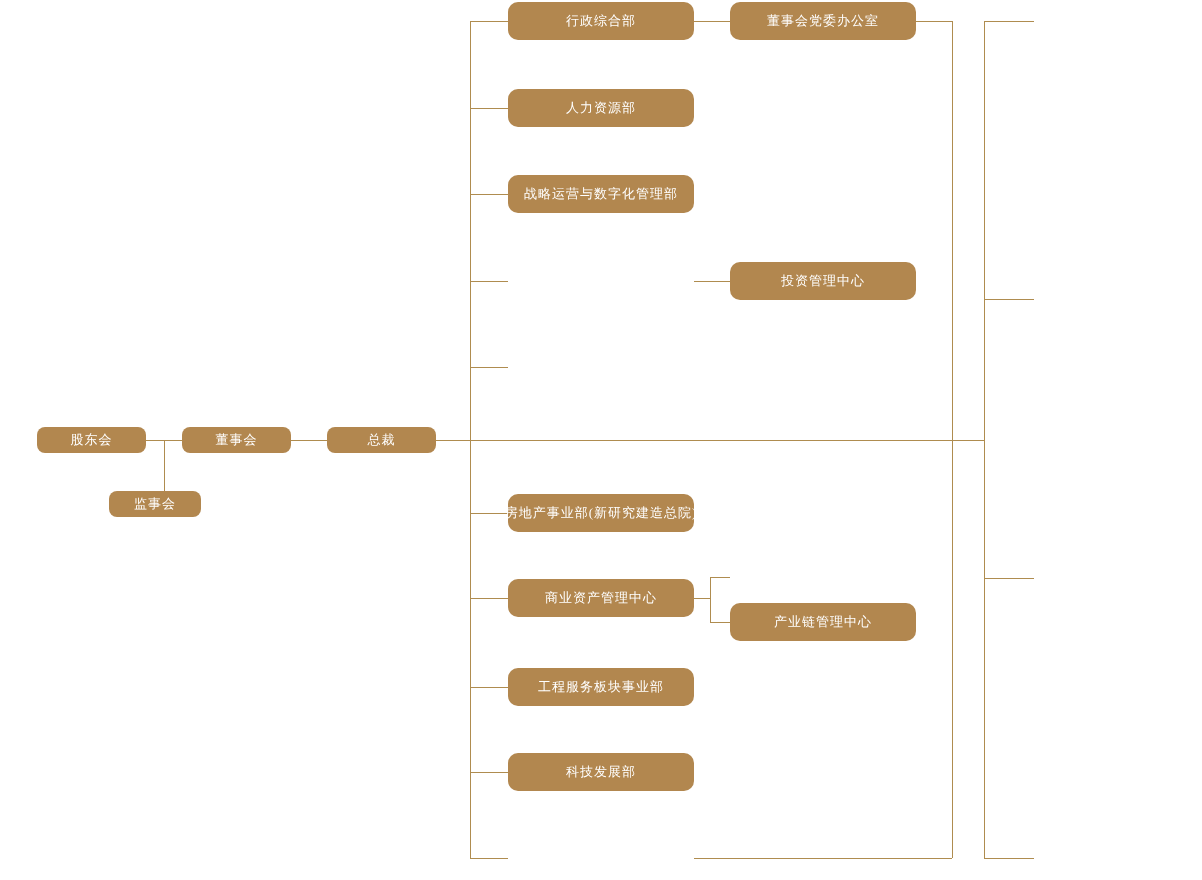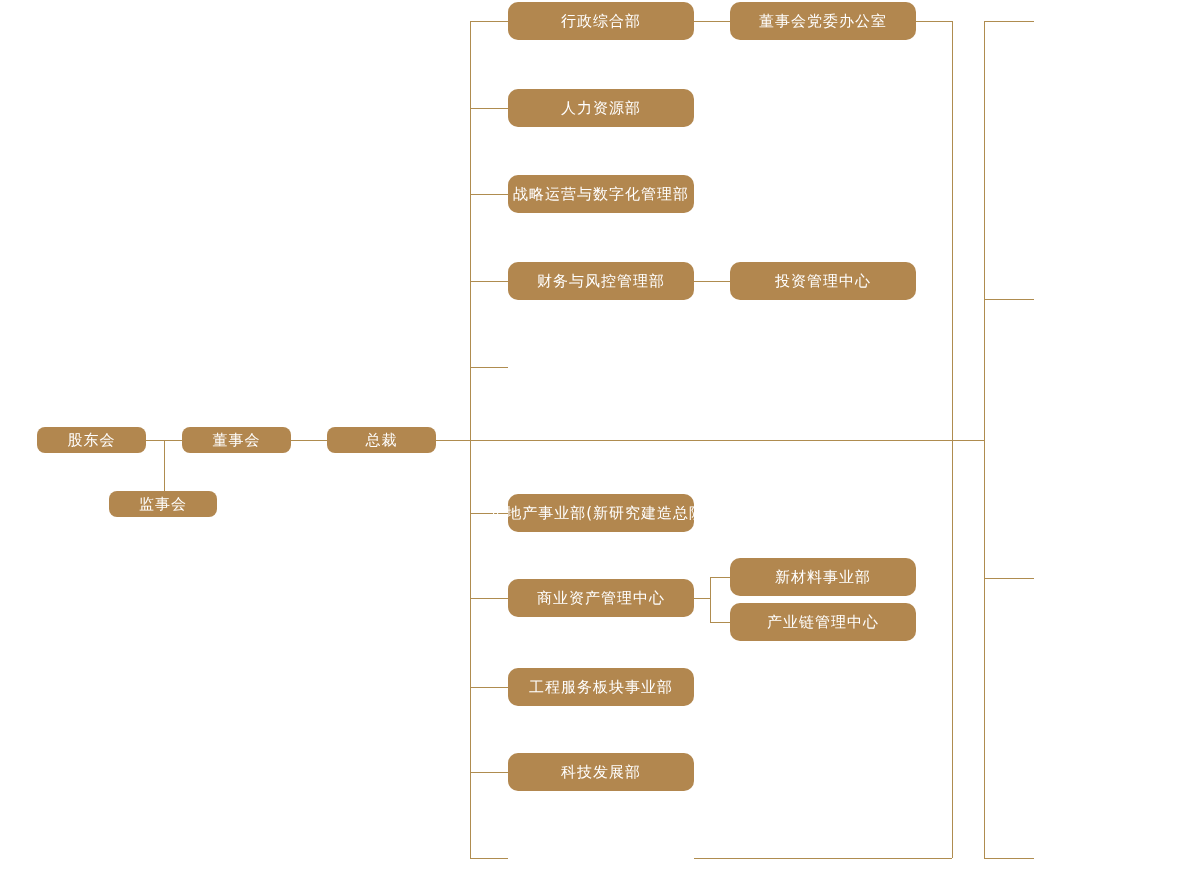--- a/index.html
+++ b/index.html
@@ -20,25 +20,26 @@
     background:var(--bg);
     overflow:hidden;
   }
   .node{
     position:absolute;
     background:var(--node-fill);
     color:var(--node-text);
     display:flex;
     align-items:center;
     justify-content:center;
-    font-size:15px;
+    font-size:13px;
     letter-spacing:1px;
     white-space:nowrap;
     box-sizing:border-box;
     z-index:2;
+    font-family:Liberation Serif, serif;
   }
   .node.exec{
     height:26px;
     width:109px;
     border-radius:8px;
   }
   .node.dept{
     height:38px;
     width:186px;
     border-radius:10px;
@@ -57,34 +58,32 @@
   }
 </style>
 </head>
 <body>
 
 <div id="canvas">
 
   <div class="node exec" style="left:37px;top:427px">股东会</div>
   <div class="node exec" style="left:182px;top:427px">董事会</div>
   <div class="node exec" style="left:327px;top:427px">总裁</div>
-  <div class="node exec" style="left:109px;top:491px;width:108px">监事会</div>
+  <div class="node exec" style="left:109px;top:491px;width:92px">监事会</div>
 
   <div class="node dept" style="left:508px;top:2px">行政综合部</div>
   <div class="node dept" style="left:508px;top:89px">人力资源部</div>
   <div class="node dept" style="left:508px;top:175px">战略运营与数字化管理部</div>
-  <div class="node dept" style="left:508px;top:262px">财务与风控管理部</div>
   <div class="node dept" style="left:508px;top:494px">房地产事业部(新研究建造总院)</div>
   <div class="node dept" style="left:508px;top:579px">商业资产管理中心</div>
   <div class="node dept" style="left:508px;top:668px">工程服务板块事业部</div>
   <div class="node dept" style="left:508px;top:753px">科技发展部</div>
 
   <div class="node dept" style="left:730px;top:2px">董事会党委办公室</div>
   <div class="node dept" style="left:730px;top:262px">投资管理中心</div>
-  <div class="node dept" style="left:730px;top:558px">新材料事业部</div>
   <div class="node dept" style="left:730px;top:603px">产业链管理中心</div>
 
   <div class="hline" style="left:146px;top:440px;width:36px"></div>
   <div class="hline" style="left:291px;top:440px;width:36px"></div>
   <div class="vline" style="left:164px;top:440px;height:51px"></div>
 
   <div class="hline" style="left:436px;top:440px;width:548px"></div>
 
   <div class="vline" style="left:470px;top:21px;height:837px"></div>
   <div class="hline" style="left:470px;top:21px;width:38px"></div>

